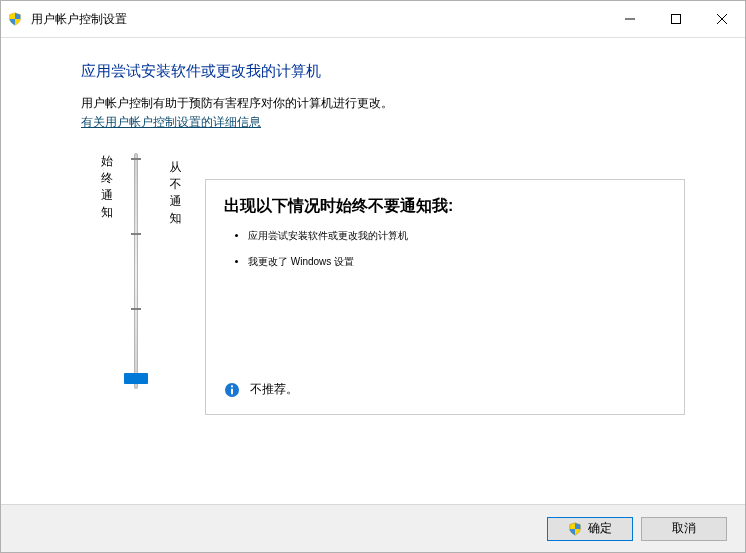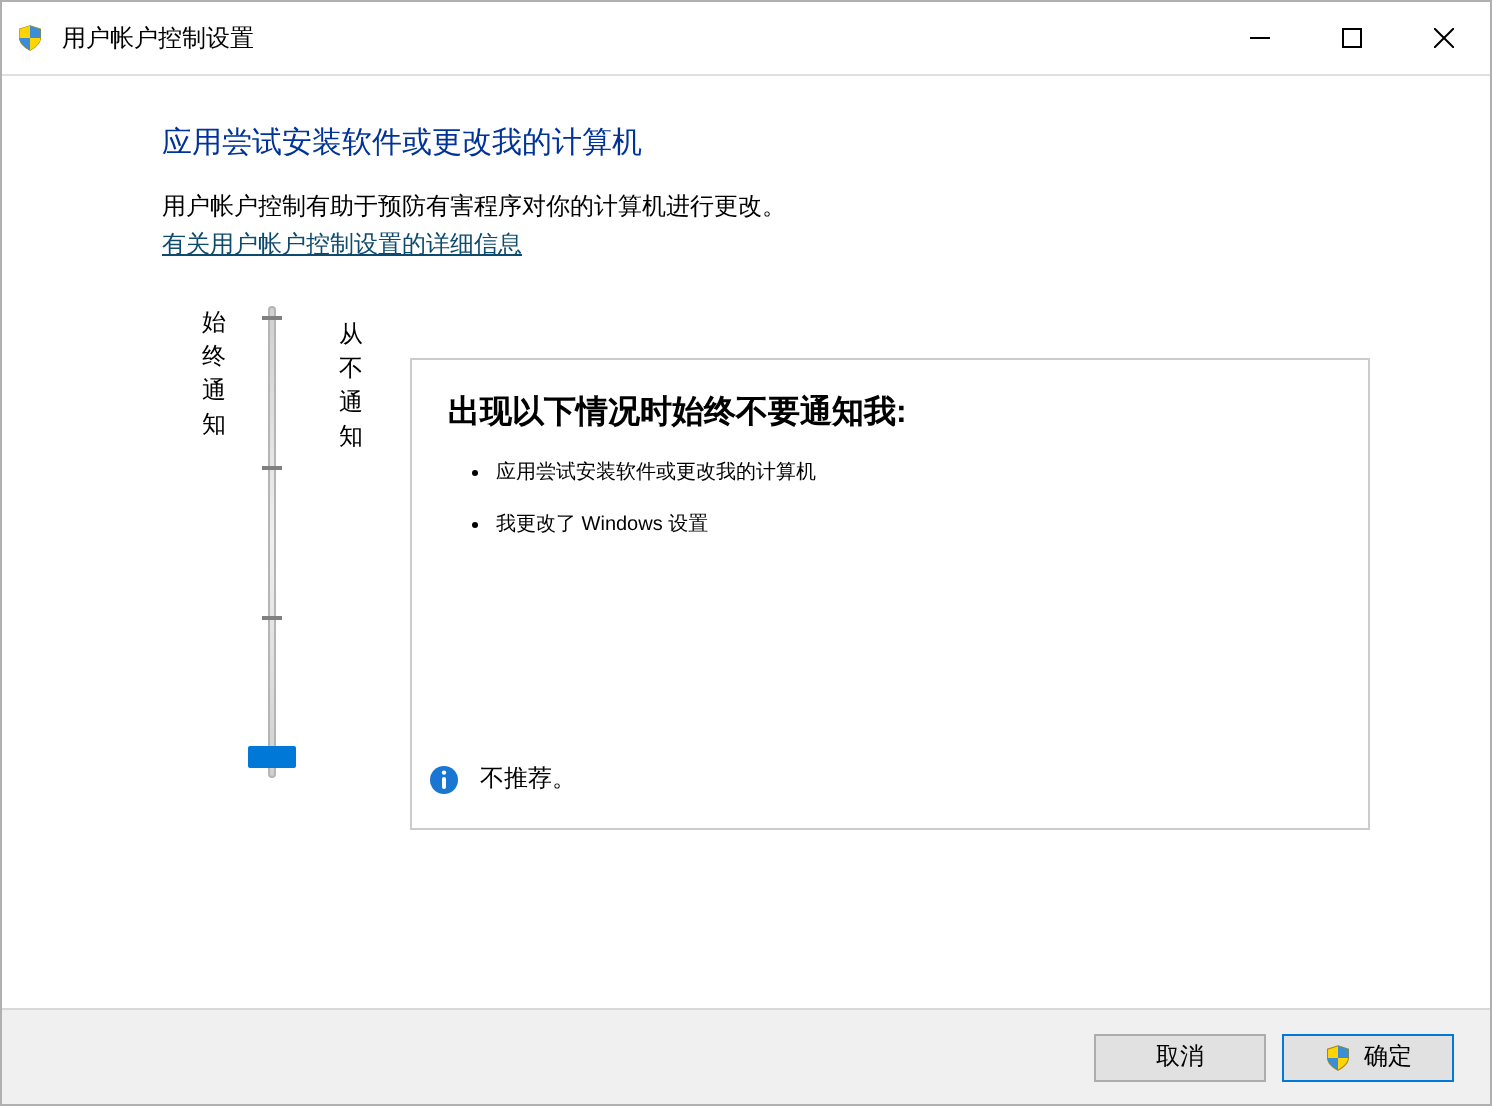--- a/index.html
+++ b/index.html
@@ -143,21 +143,21 @@
     margin: 0;
     padding-left: 24px;
     font-size: 10px;
   }
   .panel ul li {
     margin-bottom: 12px;
   }
   .reco {
     position: absolute;
     bottom: 16px;
-    left: 8px;
+    left: 18px;
     display: flex;
     align-items: center;
     gap: 10px;
     font-size: 12px;
   }
   .info-icon {
     width: 16px; height: 16px;
     flex: 0 0 16px;
   }
 
@@ -261,24 +261,24 @@
           <rect x="7" y="6.5" width="2" height="6" fill="#fff" rx="1"></rect>
           <circle cx="8" cy="4.3" r="1.1" fill="#fff"></circle>
         </svg>
         <span>不推荐。</span>
       </div>
     </div>
   </div>
 </div>
 
 <div class="footer">
-  <button class="btn">
-    <span>取消</span>
-  </button>
   <button class="btn primary">
     <svg class="shield-16" viewBox="0 0 16 16">
       <path d="M8 1 L14 3 V8 C14 12 8 15 8 15 C8 15 2 12 2 8 V3 Z" fill="#ffd400" stroke="#aa8800" stroke-width="0.6"></path>
       <path d="M8 1 L14 3 V8 H8 Z" fill="#3b8dd6"></path>
       <path d="M2 8 H8 V15 C8 15 2 12 2 8 Z" fill="#3b8dd6"></path>
     </svg>
     <span>确定</span>
   </button>
+  <button class="btn">
+    <span>取消</span>
+  </button>
 </div>
 
 </body></html>

